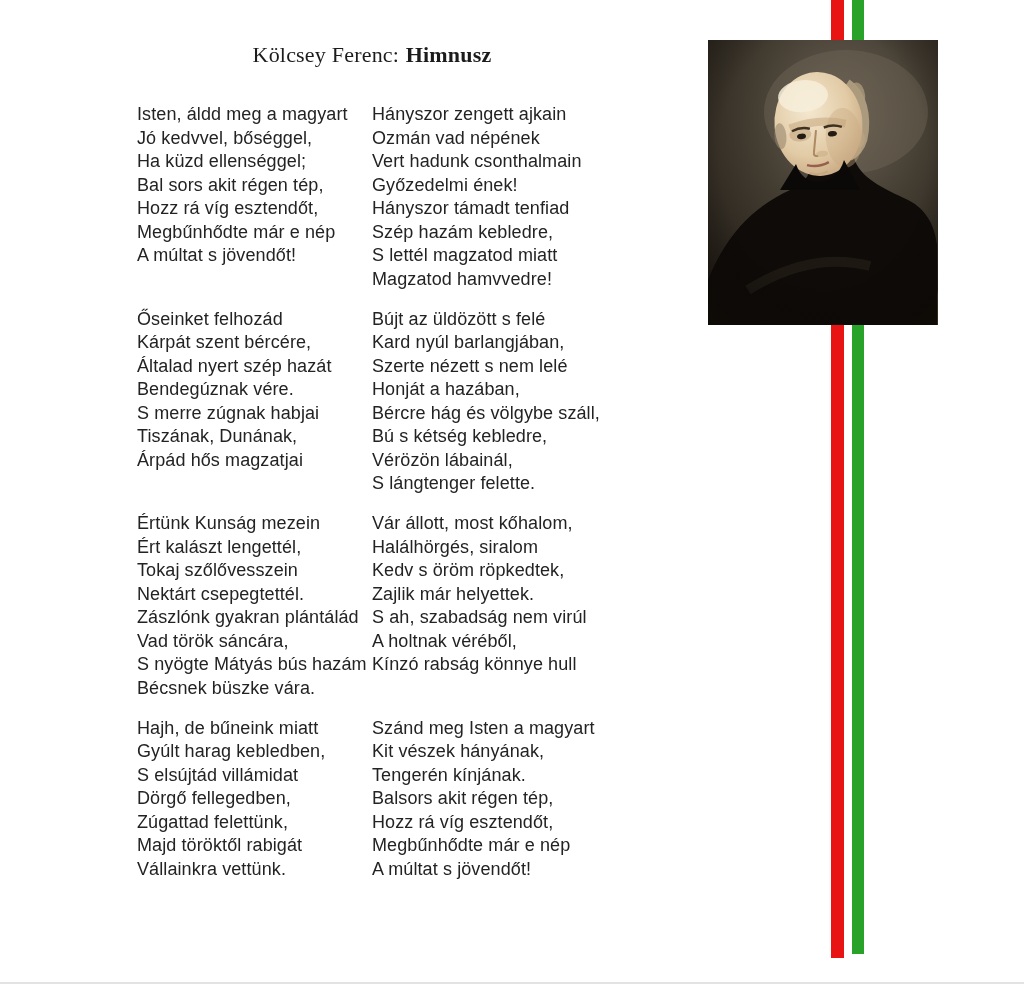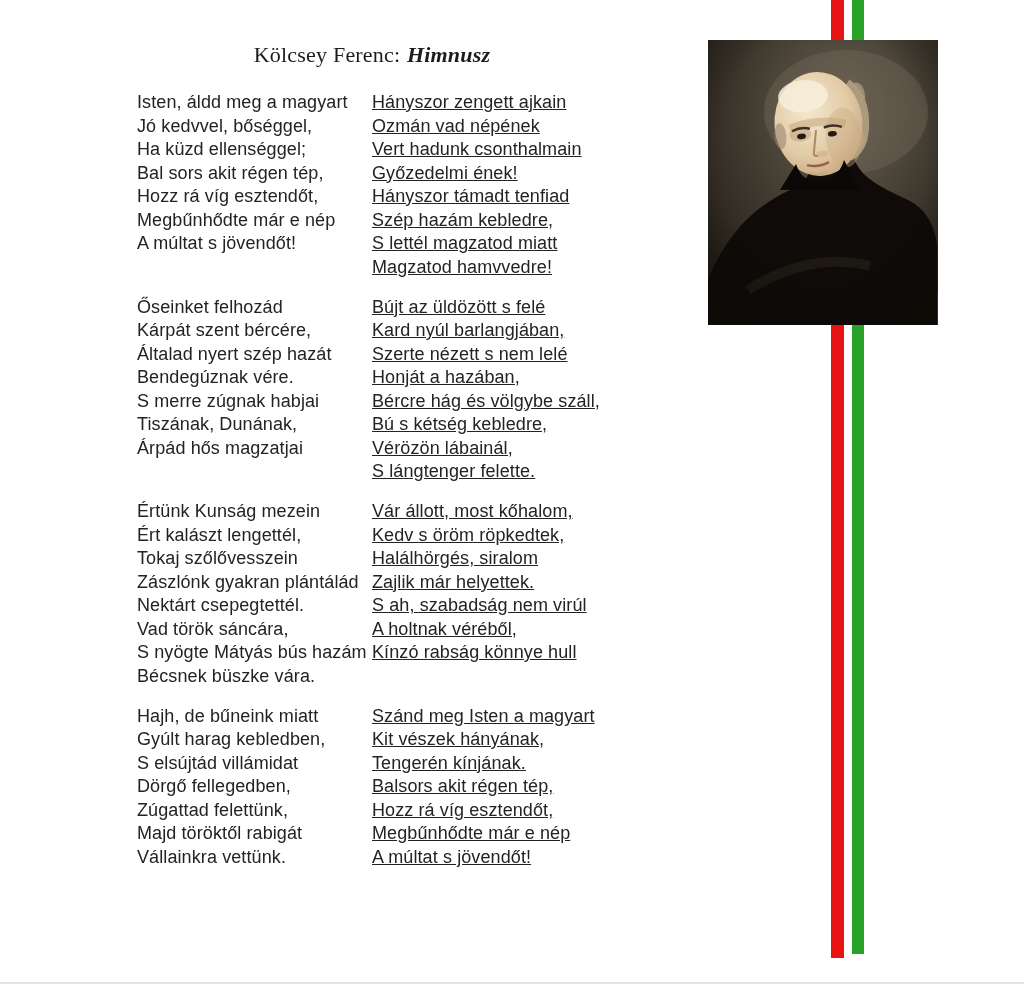--- a/index.html
+++ b/index.html
@@ -12,28 +12,28 @@
   .stripe-red   { left:831px; width:13px; height:958px; background:#e81414; }
   .stripe-green { left:852px; width:12px; height:954px; background:#28a228; }
 
   .title {
     position:absolute; left:137px; top:42px; width:470px;
     margin:0; text-align:center;
     font-family:"Liberation Serif", serif;
     font-size:22px; font-weight:normal; color:#1c1c1c;
     letter-spacing:0.2px; white-space:nowrap;
   }
-  .title .work { font-weight:bold; margin-left:0.30em;font-style:italic; }
+  .title .work { font-weight:bold; margin-left:0.30em; }
 
   .col {
-    position:absolute; top:91px; color:#232323;
+    position:absolute; top:103px; color:#232323;
     font-size:18px; line-height:23.5px; letter-spacing:0.1px;
   }
   .col-left  { left:137px; width:238px; }
-  .col-right { left:372px; width:250px;text-decoration:underline; }
+  .col-right { left:372px; width:250px; }
   .stanza { height:188px; margin-bottom:16.5px; }
   .line { white-space:nowrap; }
 
   .portrait {
     position:absolute; left:708px; top:40px; width:230px; height:285px;
     display:block;
   }
   .bottom-edge {
     position:absolute; left:0; top:982px; width:1024px; height:2px;
     background:#e3e3e3;
@@ -65,22 +65,22 @@
         <div class="line">Általad nyert szép hazát</div>
         <div class="line">Bendegúznak vére.</div>
         <div class="line">S merre zúgnak habjai</div>
         <div class="line">Tiszának, Dunának,</div>
         <div class="line">Árpád hős magzatjai</div>
       </div>
     <div class="stanza">
         <div class="line">Értünk Kunság mezein</div>
         <div class="line">Ért kalászt lengettél,</div>
         <div class="line">Tokaj szőlővesszein</div>
+        <div class="line">Nektárt csepegtettél.</div>
         <div class="line">Zászlónk gyakran plántálád</div>
-        <div class="line">Nektárt csepegtettél.</div>
         <div class="line">Vad török sáncára,</div>
         <div class="line">S nyögte Mátyás bús hazám</div>
         <div class="line">Bécsnek büszke vára.</div>
       </div>
     <div class="stanza">
         <div class="line">Hajh, de bűneink miatt</div>
         <div class="line">Gyúlt harag kebledben,</div>
         <div class="line">S elsújtád villámidat</div>
         <div class="line">Dörgő fellegedben,</div>
         <div class="line">Zúgattad felettünk,</div>
@@ -105,22 +105,22 @@
         <div class="line">Kard nyúl barlangjában,</div>
         <div class="line">Szerte nézett s nem lelé</div>
         <div class="line">Honját a hazában,</div>
         <div class="line">Bércre hág és völgybe száll,</div>
         <div class="line">Bú s kétség kebledre,</div>
         <div class="line">Vérözön lábainál,</div>
         <div class="line">S lángtenger felette.</div>
       </div>
     <div class="stanza">
         <div class="line">Vár állott, most kőhalom,</div>
+        <div class="line">Halálhörgés, siralom</div>
         <div class="line">Kedv s öröm röpkedtek,</div>
-        <div class="line">Halálhörgés, siralom</div>
         <div class="line">Zajlik már helyettek.</div>
         <div class="line">S ah, szabadság nem virúl</div>
         <div class="line">A holtnak véréből,</div>
         <div class="line">Kínzó rabság könnye hull</div>
       </div>
     <div class="stanza">
         <div class="line">Szánd meg Isten a magyart</div>
         <div class="line">Kit vészek hányának,</div>
         <div class="line">Tengerén kínjának.</div>
         <div class="line">Balsors akit régen tép,</div>

